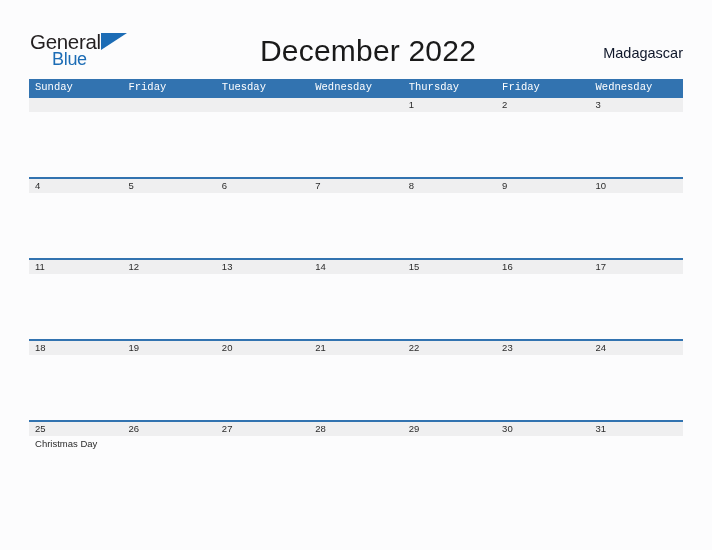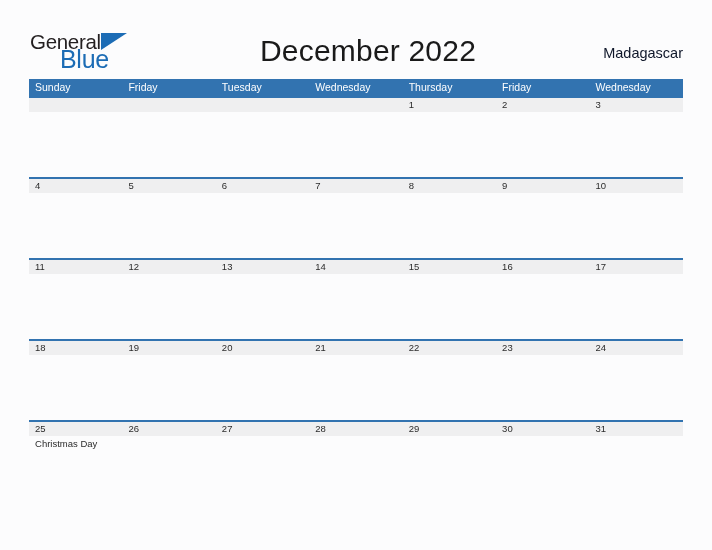--- a/index.html
+++ b/index.html
@@ -37,23 +37,23 @@
     left: 0px;
     top: 0px;
     font-size: 20.5px;
     letter-spacing: -0.3px;
     color: #231f20;
     line-height: 21px;
     white-space: nowrap;
   }
   .brand-blue {
     position: absolute;
-    left: 30px;
+    left: 22px;
     top: 18px;
-    font-size: 25px;
+    font-size: 18px;
     letter-spacing: -0.3px;
     color: #1c6cb5;
     line-height: 21px;
     white-space: nowrap;
   }
   .brand-flag {
     position: absolute;
     left: 71px;
     top: 2px;
     width: 0;
@@ -104,20 +104,21 @@
   .weekday-cell {
     width: 93.43px;
     height: 17px;
     box-sizing: border-box;
     padding-left: 6px;
     color: #ffffff;
     font-size: 10.5px;
     line-height: 17px;
     white-space: nowrap;
     overflow: hidden;
+    font-family: Liberation Mono, monospace;
   }
 
   .week-row {
     position: relative;
     width: 654px;
     height: 81px;
     border-top: 2px solid #3273b0;
     box-sizing: border-box;
   }
   .week-row:first-of-type {

